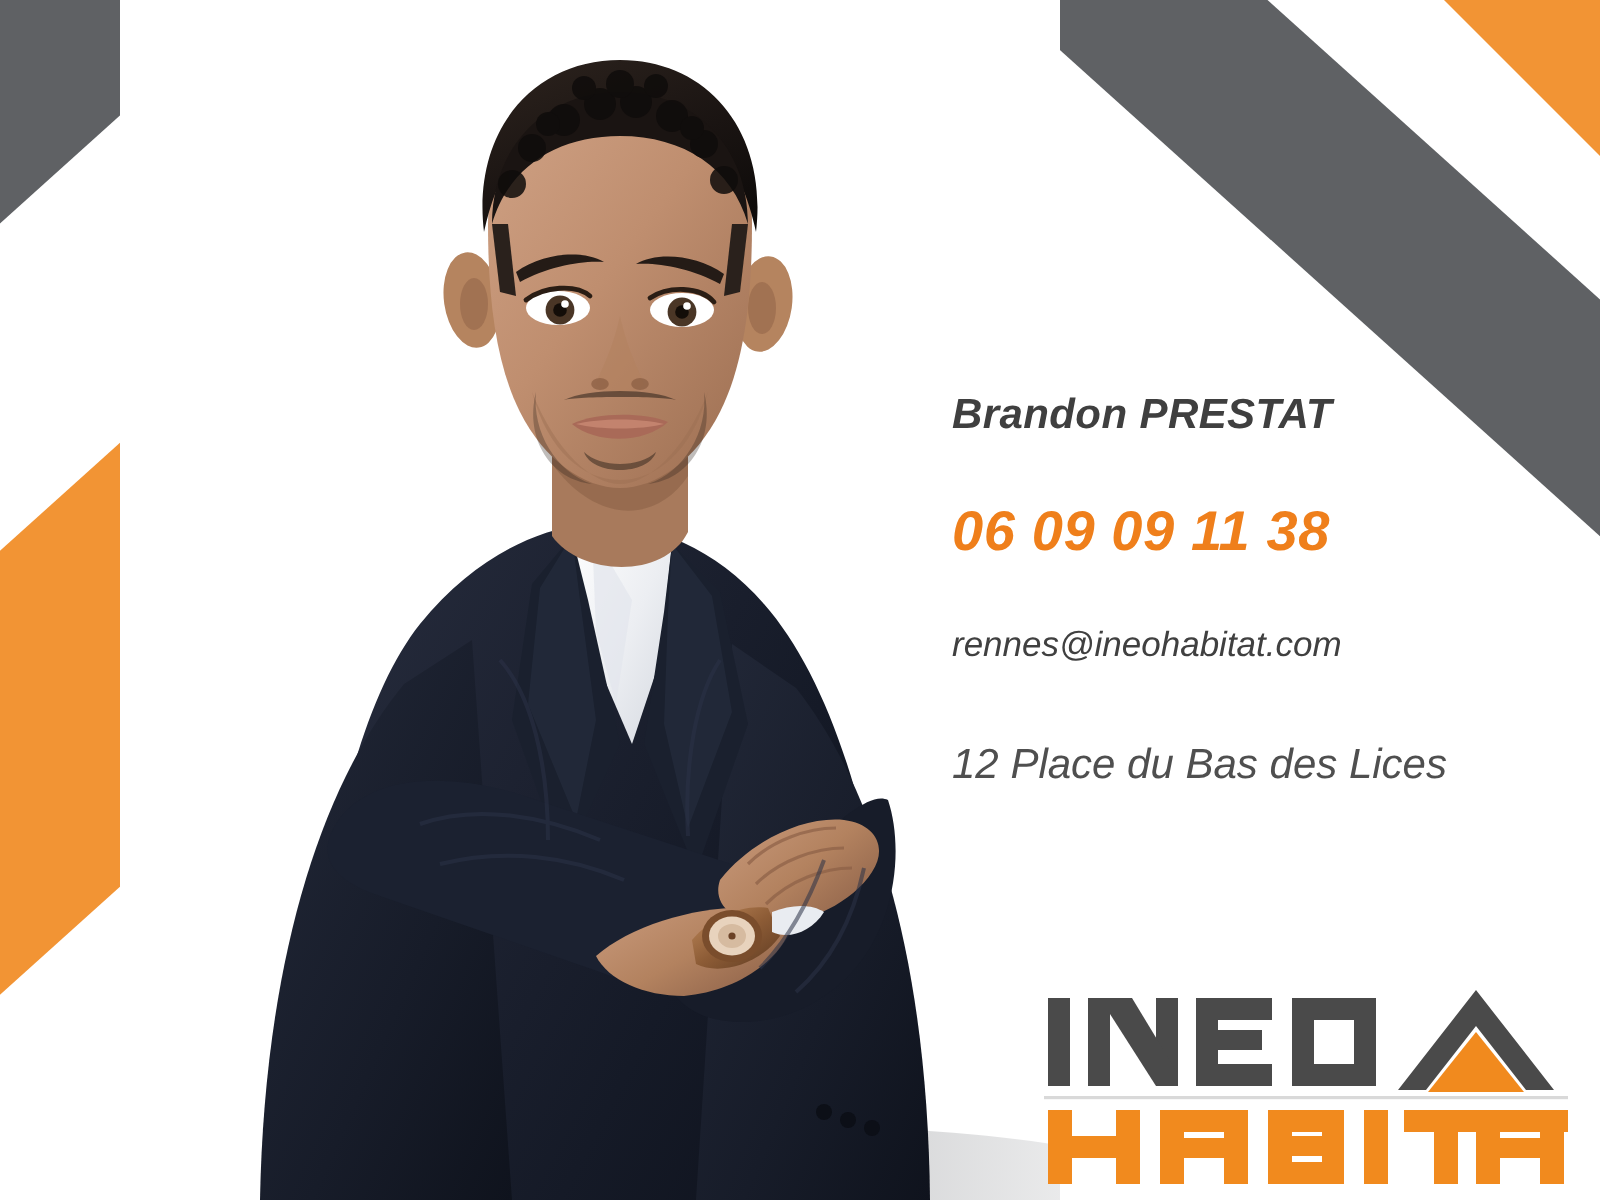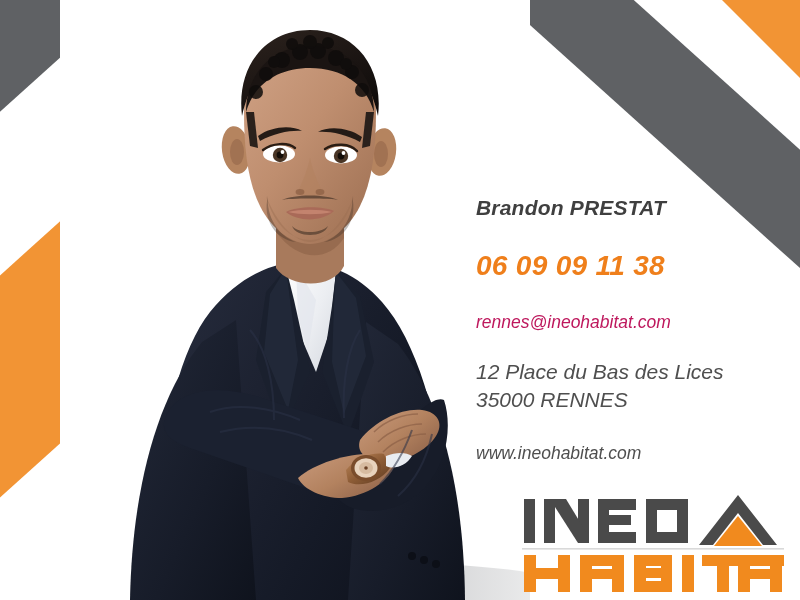--- a/index.html
+++ b/index.html
@@ -81,23 +81,23 @@
   }
   #contact-phone {
     font-size:28px;
     font-weight:bold;
     color:#ef7f1b;
     letter-spacing:0.3px;
     margin-bottom:30px;
   }
   #contact-email {
     font-size:17.5px;
-    color:#be185d;
+    color:#404040;
     font-weight:400;
-    margin-bottom:25px;
+    margin-bottom:36px;
   }
   .addr-line {
     font-size:21px;
     color:#4f4f4f;
     line-height:1.35;
   }
   #contact-address { margin-bottom:28px; }
   #contact-website {
     font-size:17.5px;
     color:#4f4f4f;
@@ -295,23 +295,21 @@
       </g>
     </svg>
   </div>
 
   <div id="info-panel">
     <div id="contact-name">Brandon PRESTAT</div>
     <div id="contact-phone">06 09 09 11 38</div>
     <div id="contact-email">rennes@ineohabitat.com</div>
     <div id="contact-address">
       <div class="addr-line">12 Place du Bas des Lices</div>
-      <div class="addr-line">35000 RENNES</div>
     </div>
-    <div id="contact-website">www.ineohabitat.com</div>
   </div>
 
   <div id="logo">
     <svg viewBox="0 0 262 105" xmlns="http://www.w3.org/2000/svg">
 
       <g fill="#4a4a4a">
 
         <rect x="2" y="12" width="11" height="44"></rect>
 
         <rect x="22" y="12" width="11" height="44"></rect>

